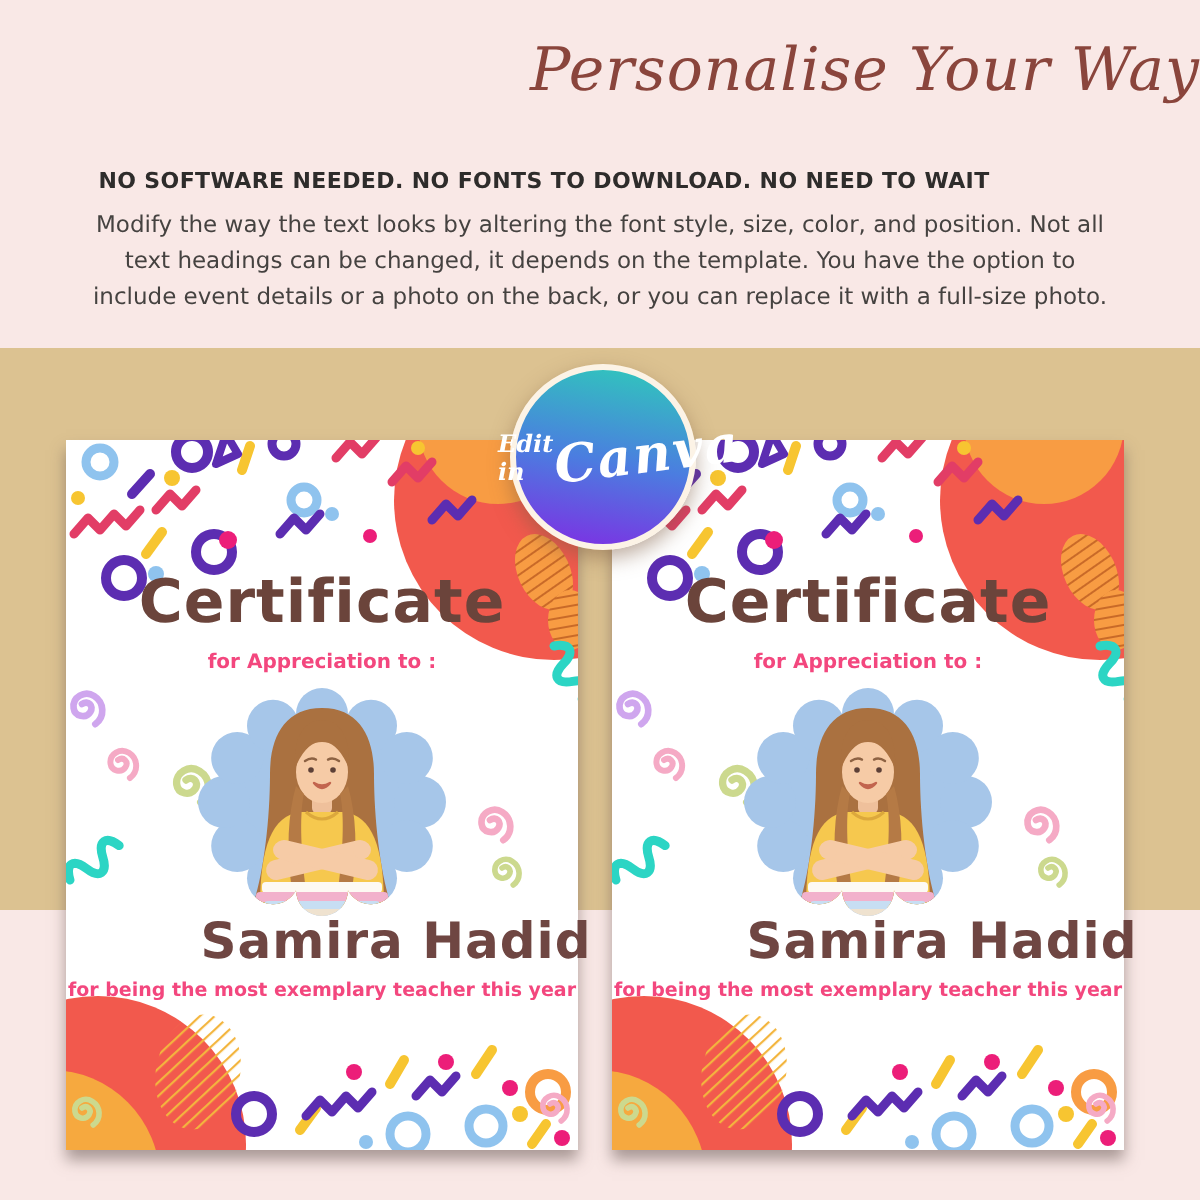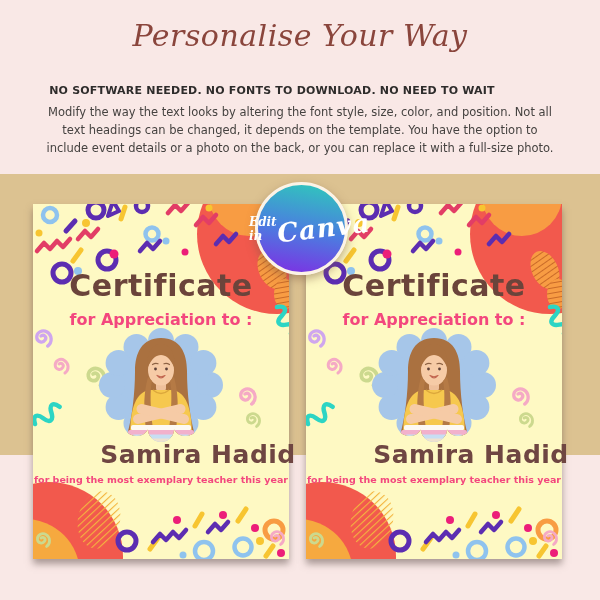--- a/index.html
+++ b/index.html
@@ -1,37 +1,37 @@
 <!DOCTYPE html>
 <html><head>
 <meta charset="utf-8">
 <style>
   html,body{margin:0;padding:0;background:#f9e8e6;}
   .stage{position:relative;width:600px;height:600px;background:#f9e8e6;overflow:hidden;
          font-family:"DejaVu Sans","Liberation Sans",sans-serif;}
   
-  .page-title{position:absolute;top:18px;left:0;width:600px;text-align:center;
+  .page-title{position:absolute;top:18px;left:0;width:600px;text-align:right;
     font-family:"DejaVu Serif","Liberation Serif",serif;font-style:italic;
     font-size:30px;color:#8a453c;letter-spacing:.5px;}
   .page-subtitle{position:absolute;top:84px;left:0;width:544px;text-align:center;
     font-size:11px;font-weight:bold;color:#2e2c2b;letter-spacing:.2px;}
   .page-desc{position:absolute;top:103px;left:50%;transform:translateX(-50%);
     width:512px;text-align:center;font-size:11.5px;color:#454240;
     line-height:1.57;}
   
   .band{position:absolute;left:0;top:174px;width:600px;height:281px;background:#dcc291;}
   
-  .cert{position:absolute;top:204px;width:256px;height:355px;background:#fef9c3;
+  .cert{position:absolute;top:220px;width:256px;height:355px;background:#ffffff;
         box-shadow:0 5px 7px rgba(104,88,84,.55);text-decoration:underline;}
   .cert.left{left:33px}
   .cert.right{left:306px}
   .cert svg.art{position:absolute;left:0;top:0;width:256px;height:355px;display:block}
   .cert .txt{position:absolute;left:0;width:256px;text-align:center;}
   .cert-title{top:64px;font-size:30px;font-weight:800;color:#6b443b;letter-spacing:.5px;}
-  .cert-sub{top:106px;font-size:16px;font-weight:bold;color:#f3477e;}
+  .cert-sub{top:106px;font-size:10px;font-weight:bold;color:#f3477e;}
   .cert-name{top:236px;font-size:25px;font-weight:800;color:#6f4642;letter-spacing:.5px;padding-left:37px;}
   .cert-tag{top:270px;font-size:9.5px;font-weight:bold;color:#f3477e;}
   
   .badge{position:absolute;left:255px;top:182px;width:87px;height:87px;border-radius:50%;
     background:linear-gradient(190deg,#31c4bd 4%,#4b7de0 52%,#7b33e3 96%);
     border:3px solid #fcf3e6;box-shadow:0 4px 10px rgba(125,92,66,.5);
     display:flex;flex-direction:row;align-items:center;justify-content:center;cursor:pointer;}
   .badge .l1{font-family:"DejaVu Serif","Liberation Serif",serif;font-style:italic;
     font-weight:bold;font-size:12px;color:#fff;margin-left:16px;}
   .badge .l2{font-family:"DejaVu Serif","Liberation Serif",serif;font-style:italic;

